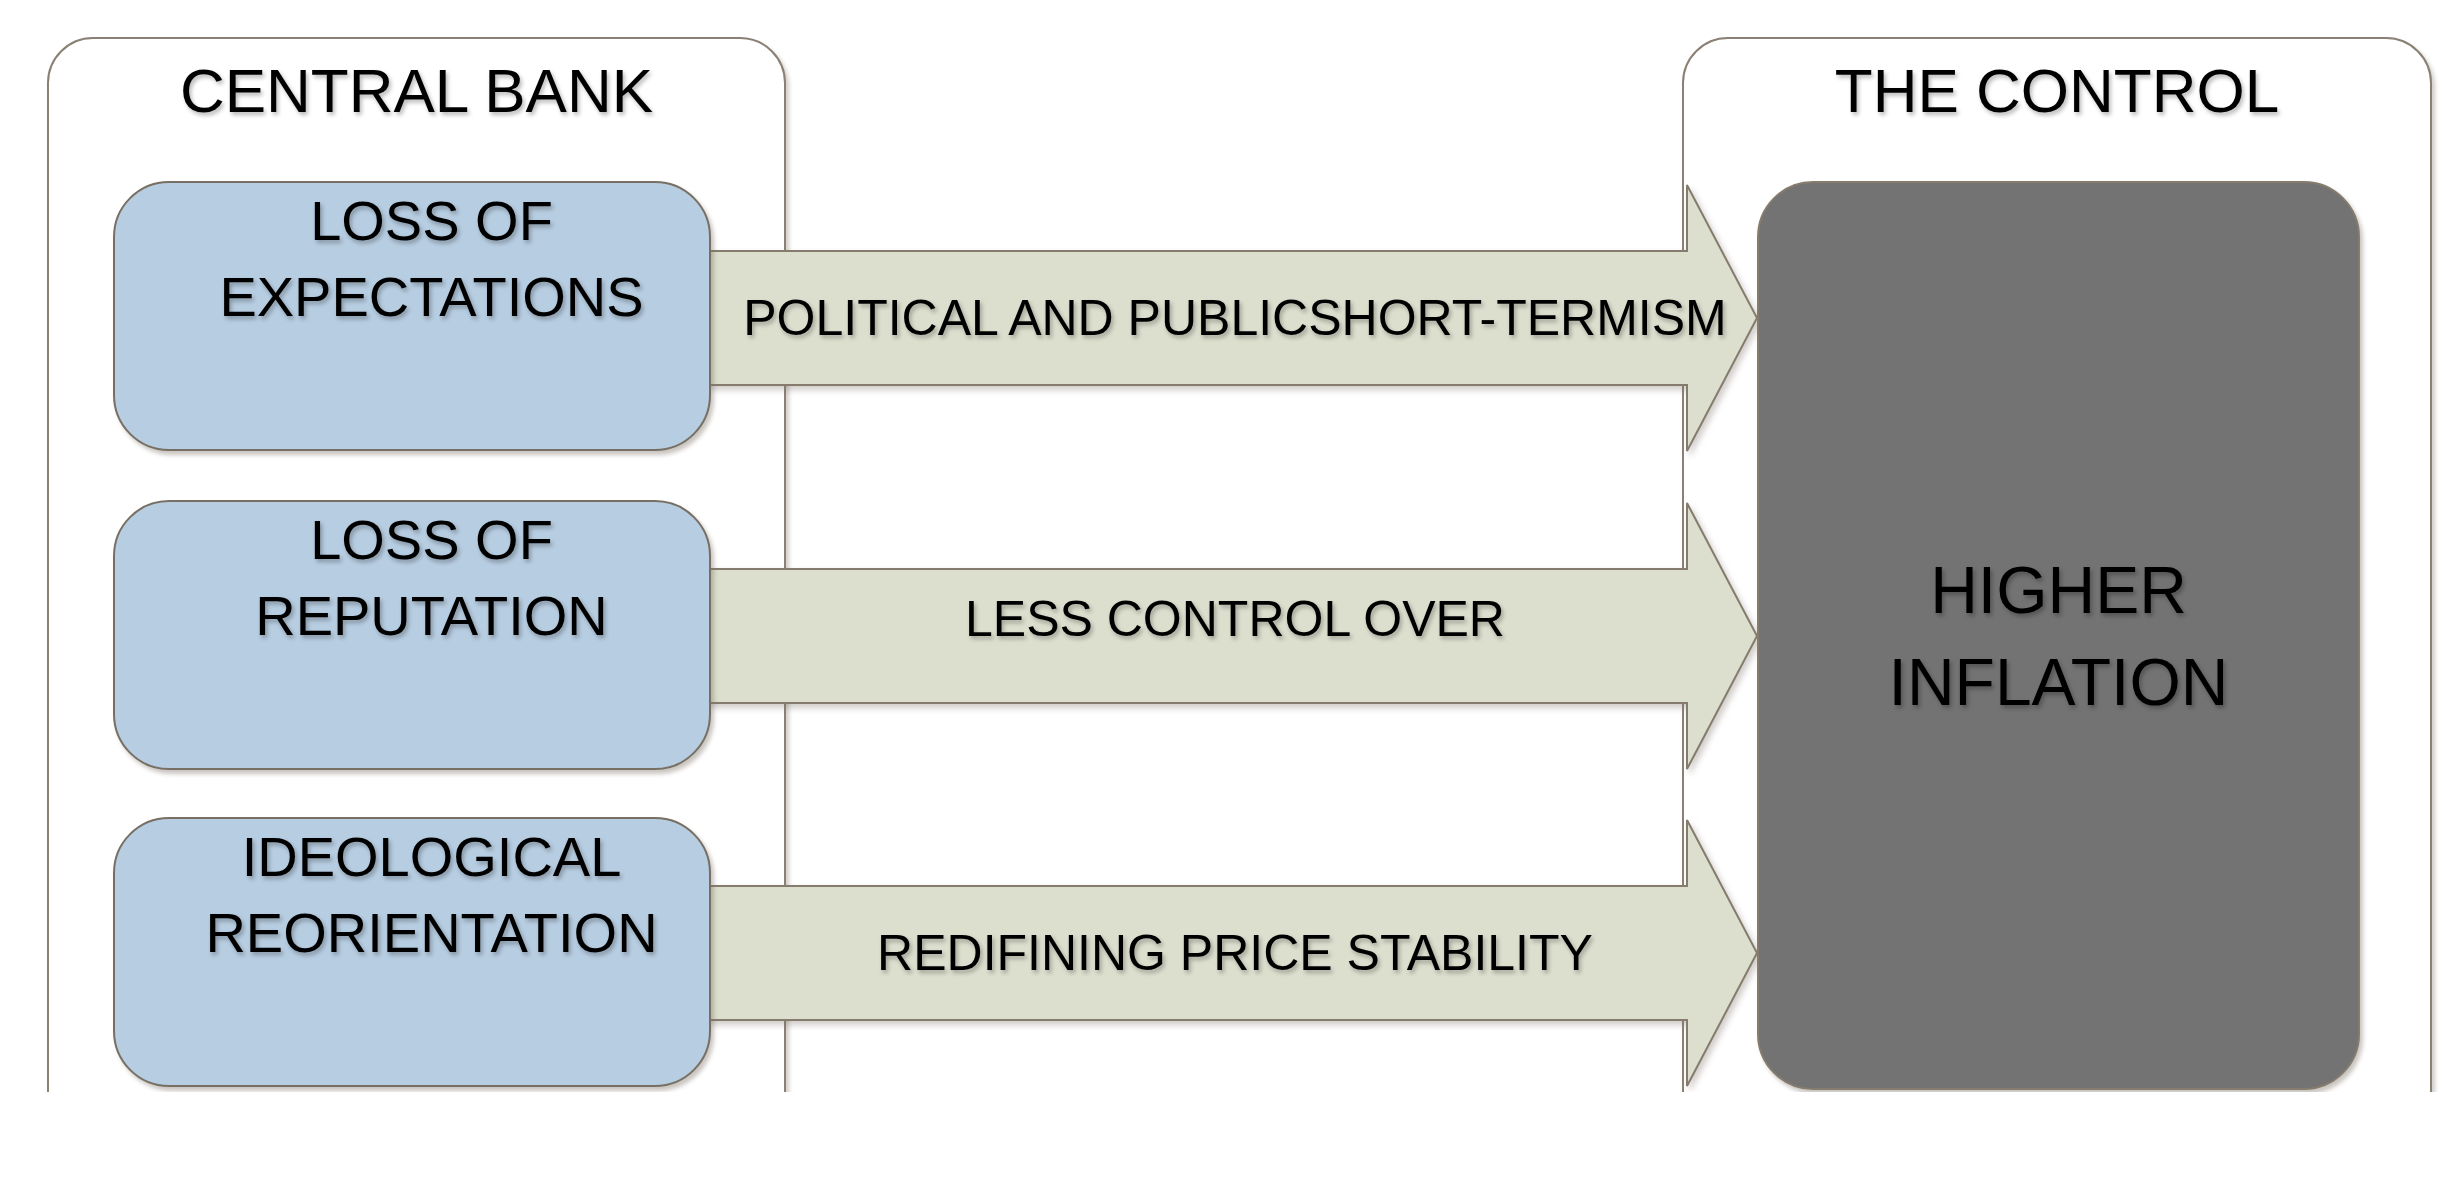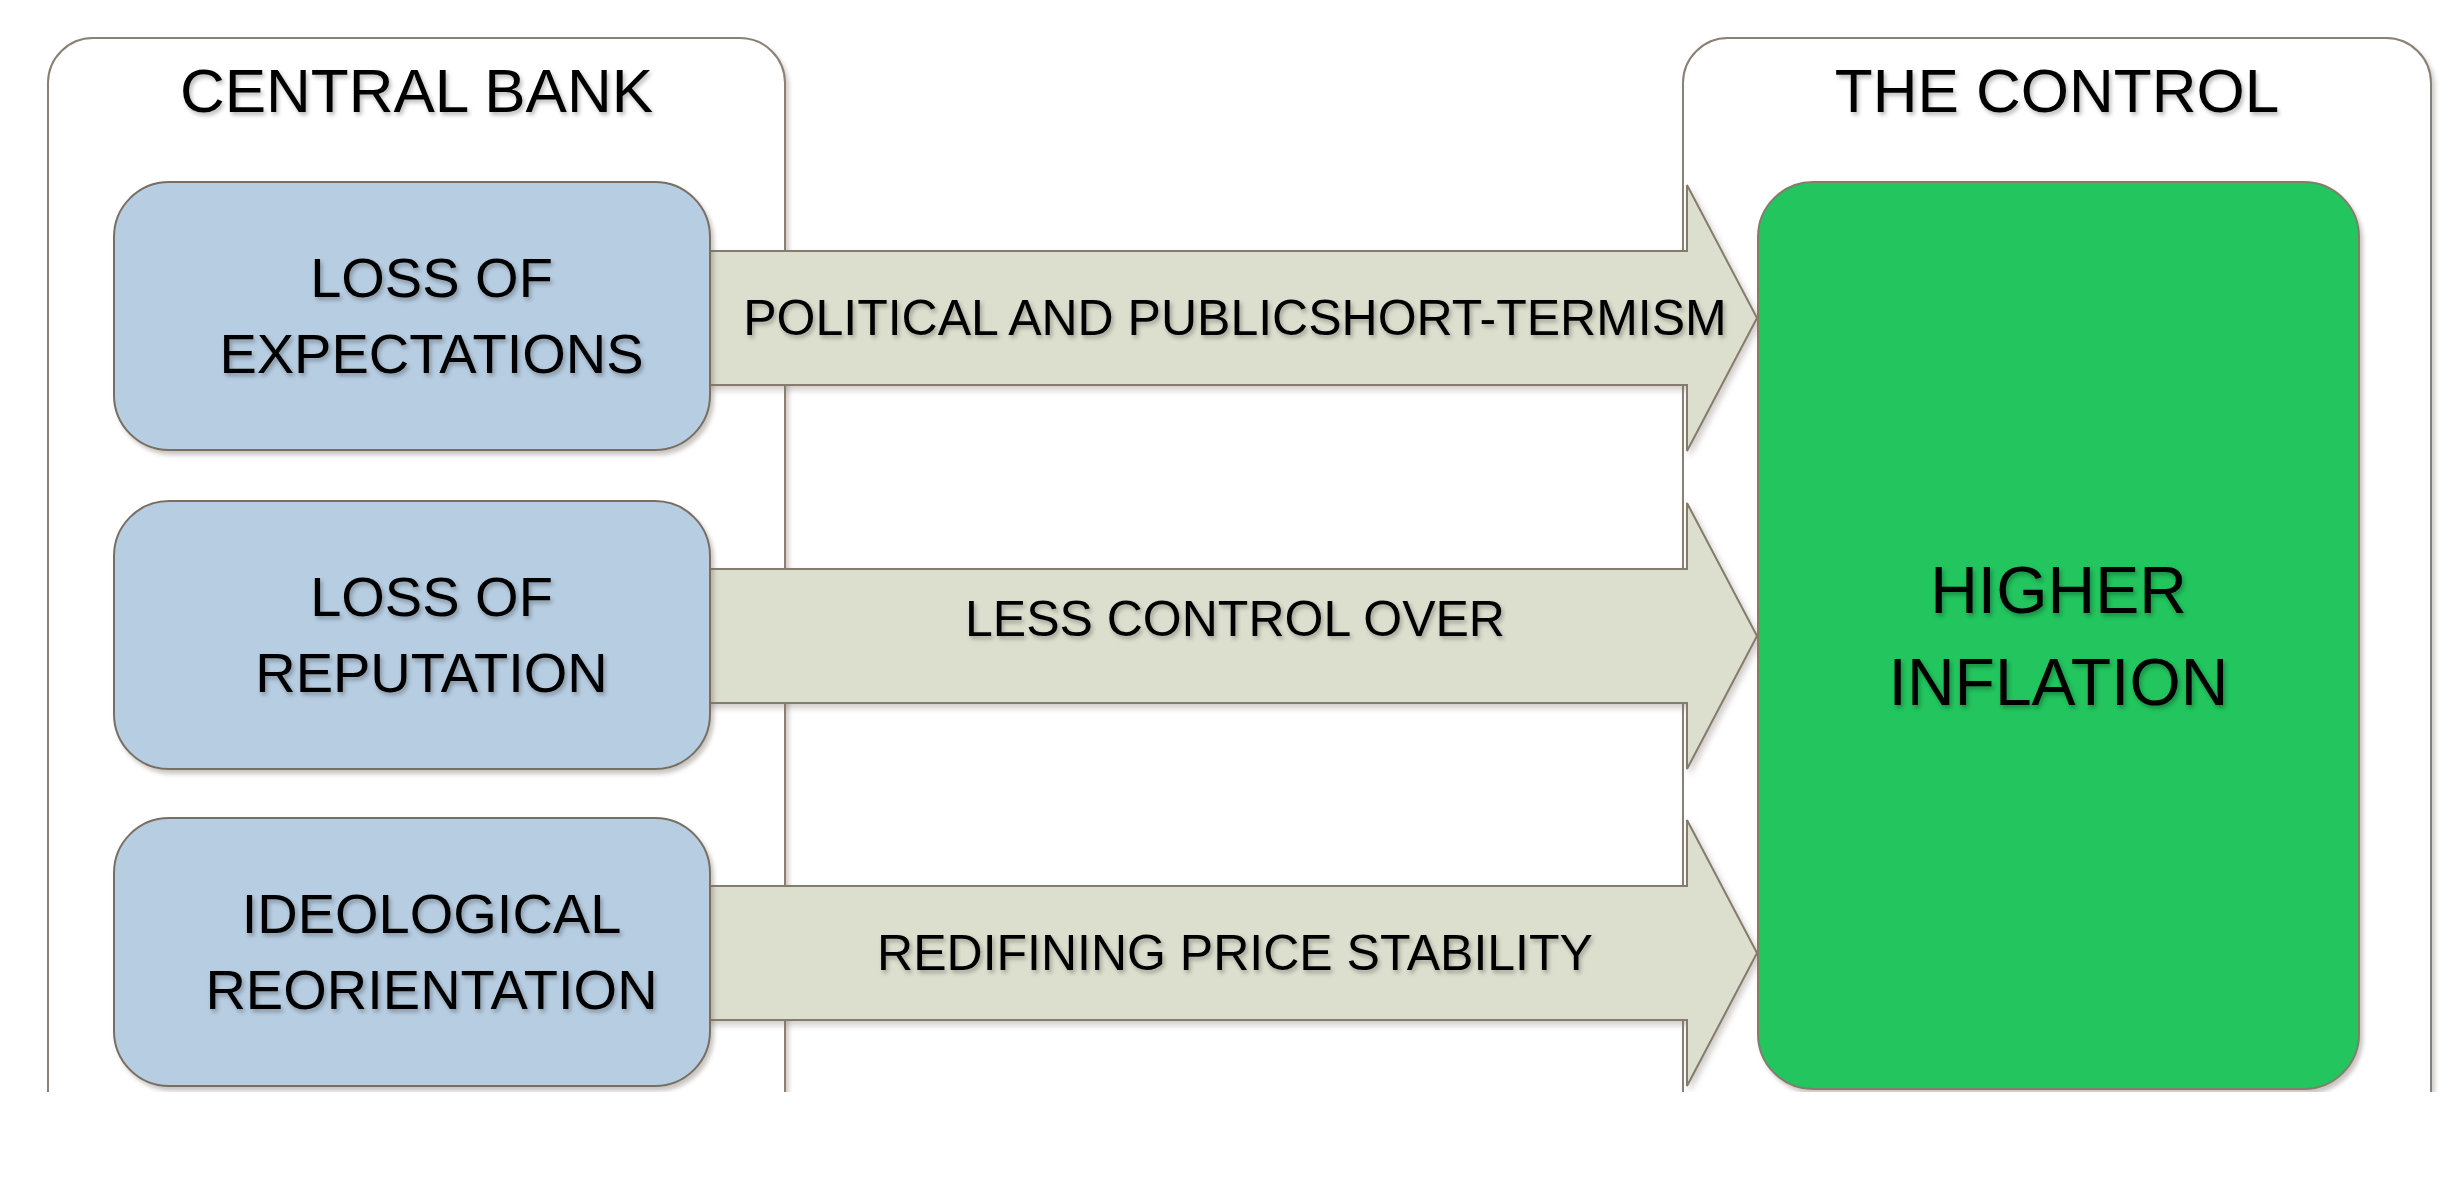--- a/index.html
+++ b/index.html
@@ -58,35 +58,34 @@
     width: 598px;
     height: 270px;
     background: #b7cde1;
     border: 2px solid #776f63;
     border-radius: 56px;
     box-shadow: 3px 4px 4px rgba(120,110,100,0.4);
     box-sizing: border-box;
     display: flex;
     flex-direction: column;
     align-items: center;
-    justify-content: center;
     text-align: center;
     font-size: 56px;
     line-height: 76px;
     text-shadow: 2px 3px 4px rgba(0,0,0,0.28);
     padding-left: 39px;
   }
   .cause-box span { display: block; white-space: nowrap; }
   .effect-box {
     position: absolute;
     left: 1757px;
     top: 181px;
     width: 603px;
     height: 909px;
-    background: #22c55e;
+    background: #737373;
     border: 2px solid #857c6e;
     border-radius: 56px;
     box-shadow: 3px 4px 4px rgba(120,110,100,0.4);
     box-sizing: border-box;
     display: flex;
     flex-direction: column;
     align-items: center;
     justify-content: center;
     text-align: center;
     font-size: 66px;

